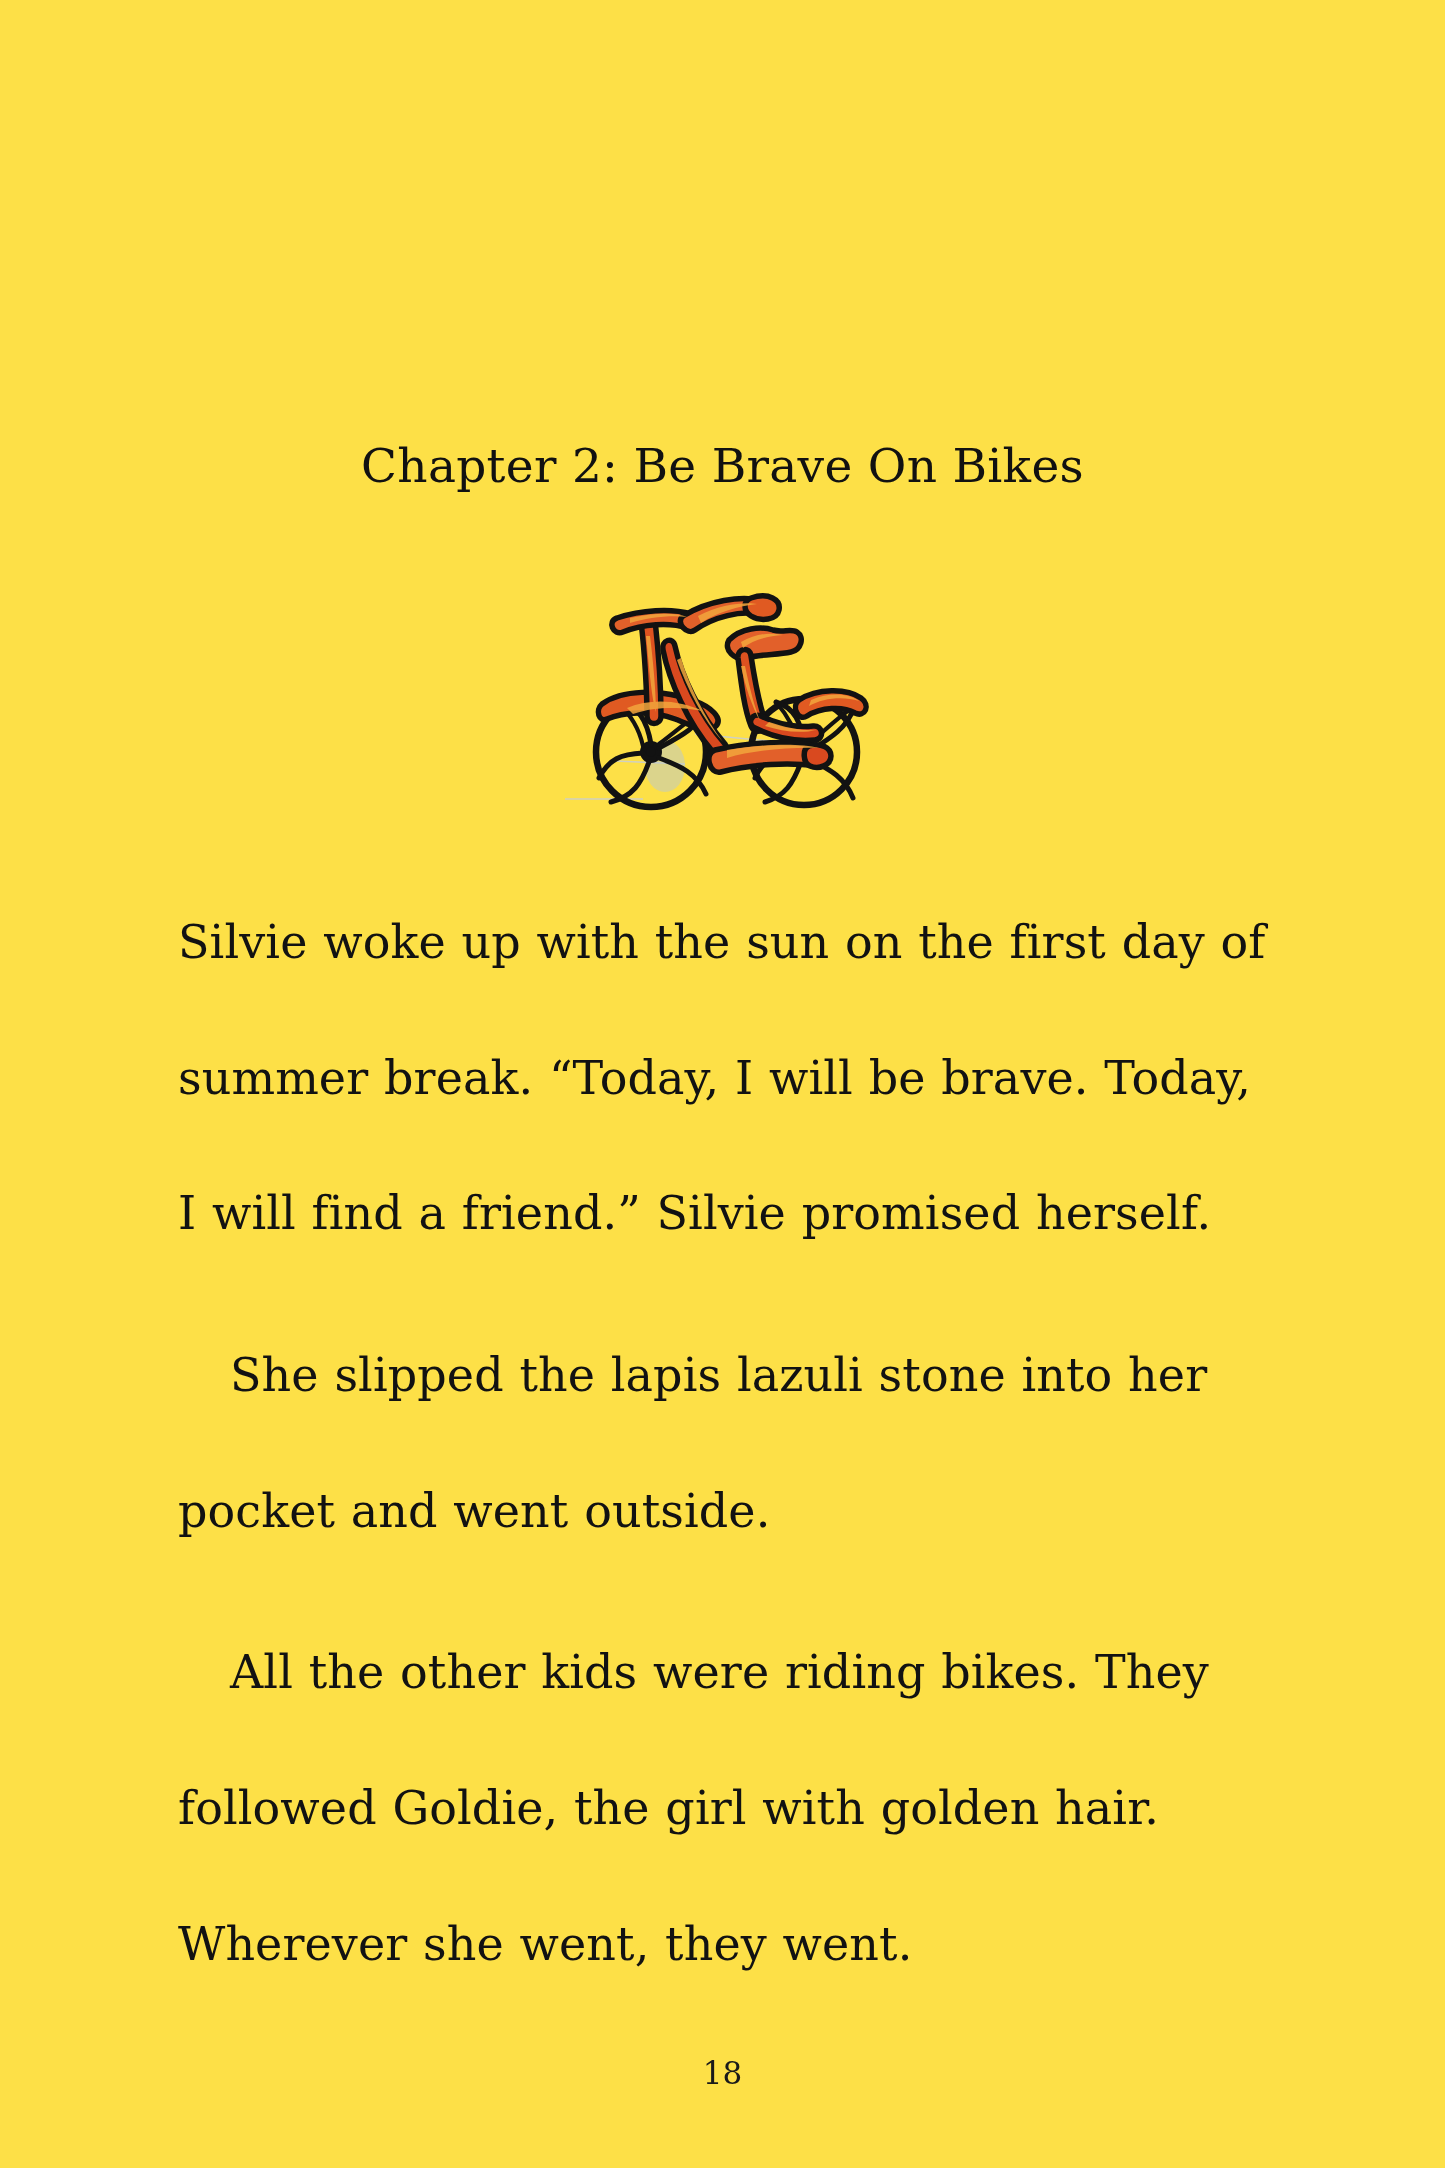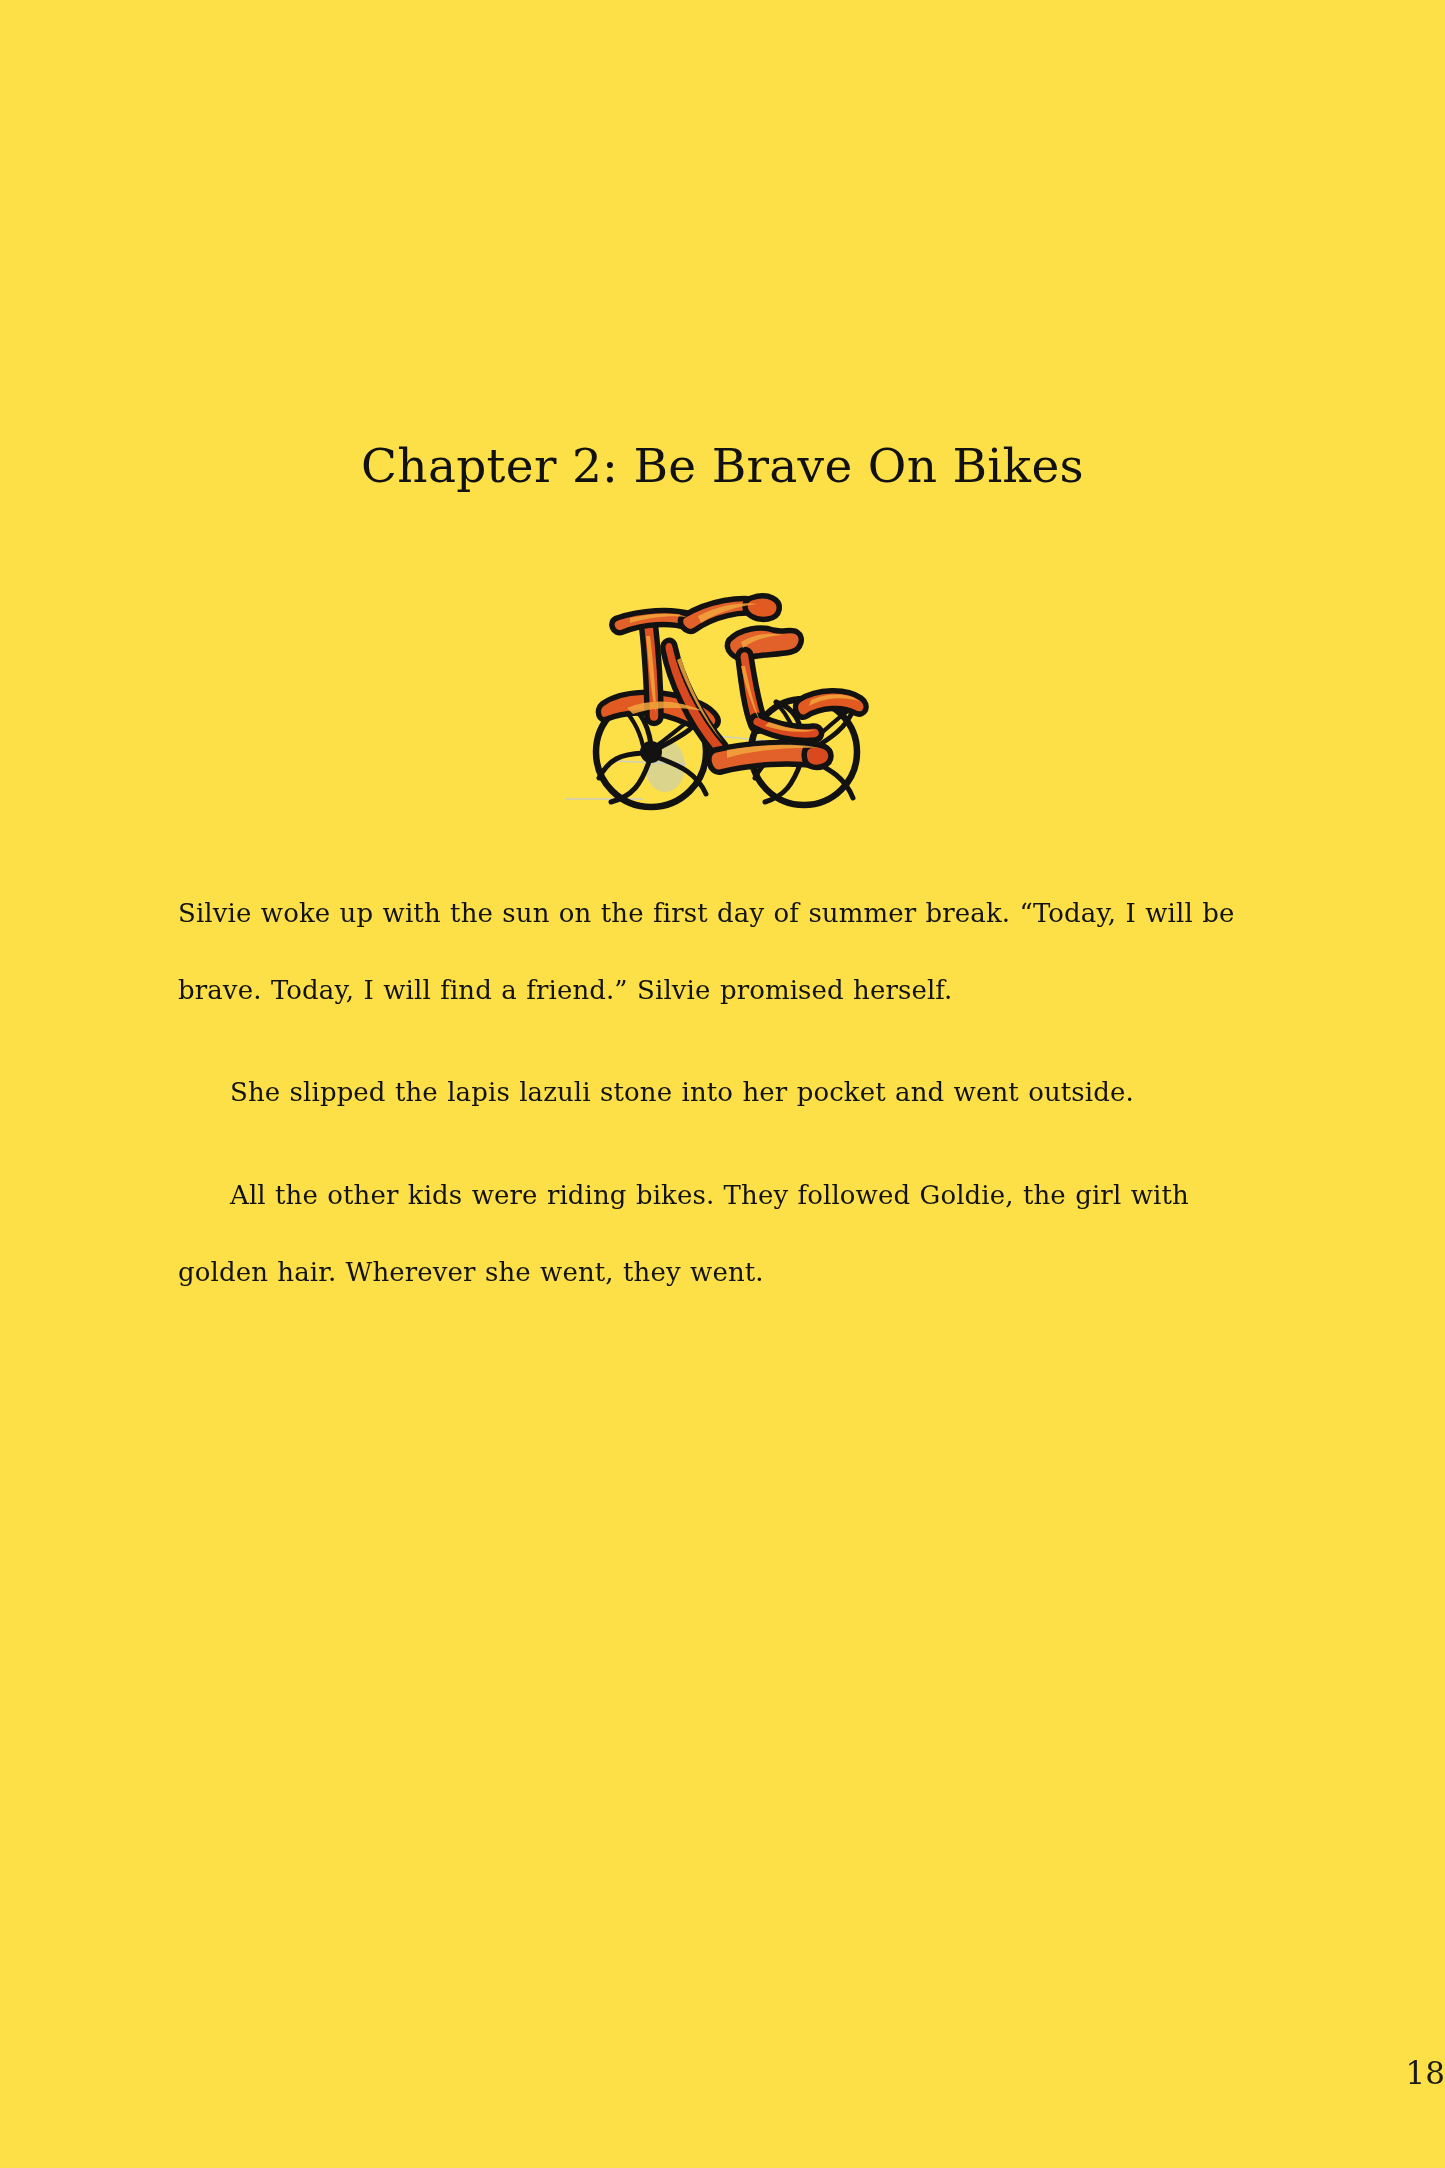--- a/index.html
+++ b/index.html
@@ -47,38 +47,38 @@
   .illustration svg { display: block; width: 100%; height: 100%; }
 
   
   .body-copy {
     position: absolute;
     top: 875px;
     left: 178px;
     width: 1096px;
   }
   .para {
-    font-size: 26px;
+    font-size: 46px;
     line-height: 2.95;
     margin: 0 0 14px 0;
     color: #121212;
     letter-spacing: 0.1px;
     word-spacing: 1px;
   }
   .para.indented { text-indent: 52px; }
   .para.p2 { margin-top: 26px; }
   .para.p3 { margin-top: 26px; }
 
   
   .page-number {
     position: absolute;
     top: 2055px;
     left: 0;
     width: 1445px;
-    text-align: right;
+    text-align: center;
     font-size: 31px;
     color: #1a1a1a;
   }
 </style>
 </head>
 <body>
 
 <div class="page">
 
   <h1 class="chapter-title">Chapter 2: Be Brave On Bikes</h1>

